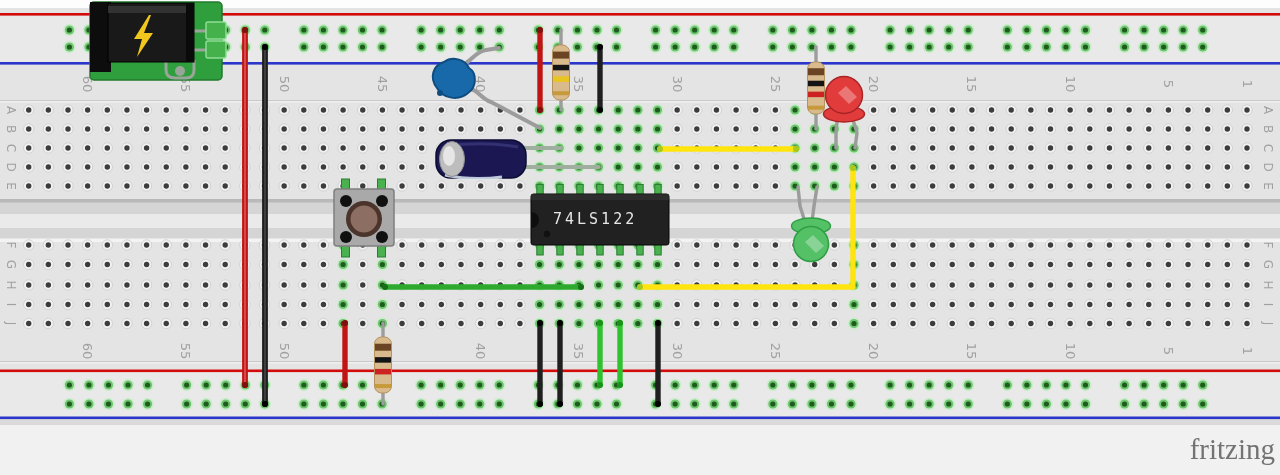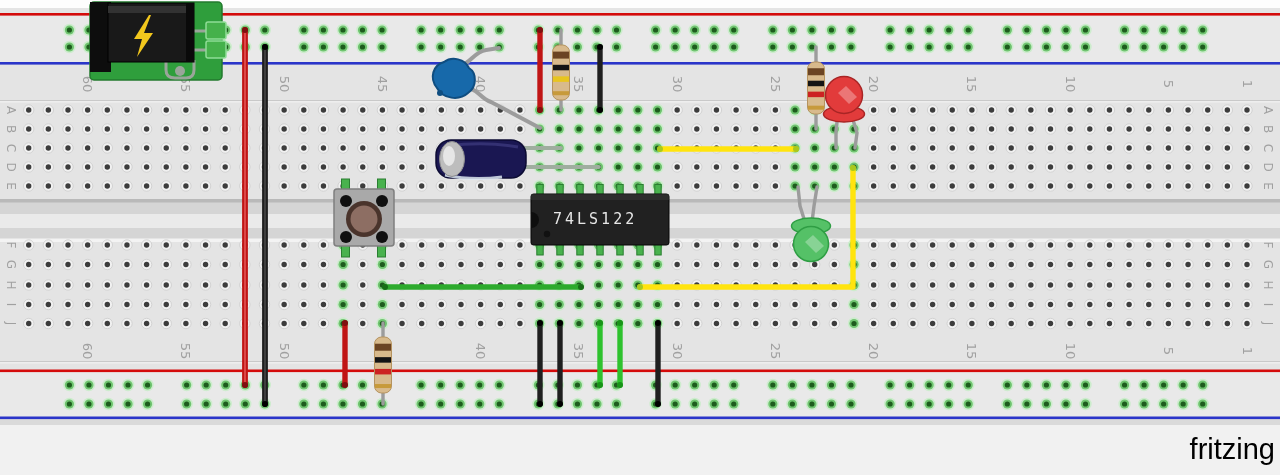--- a/index.html
+++ b/index.html
@@ -1,18 +1,18 @@
 <!DOCTYPE html>
 <html><head>
 <meta charset="utf-8">
 <style>
   html,body{margin:0;padding:0;background:#f4f4f4;}
   .stage{position:relative;width:1280px;height:475px;overflow:hidden;background:#f4f4f4;font-family:"DejaVu Sans",sans-serif;}
   .stage svg{position:absolute;left:0;top:0;display:block;}
-  .watermark{position:absolute;top:433px;right:5px;font-size:29px;color:#000000;font-family:Liberation Sans, sans-serif;letter-spacing:0px;}
+  .watermark{position:absolute;top:433px;right:5px;font-size:29px;color:#737373;font-family:Liberation Serif, serif;letter-spacing:0px;}
 </style>
 </head>
 <body>
 
 <div class="stage">
   <svg id="board" width="1280" height="475" viewBox="0 0 1280 475">
       <rect x="0" y="0" width="1280" height="475" fill="#f1f1f1"></rect>
       <rect x="0" y="0" width="1280" height="8" fill="#fdfdfd"></rect>
       <g>
         <rect x="0" y="8" width="1280" height="417" fill="#e4e4e4"></rect>

